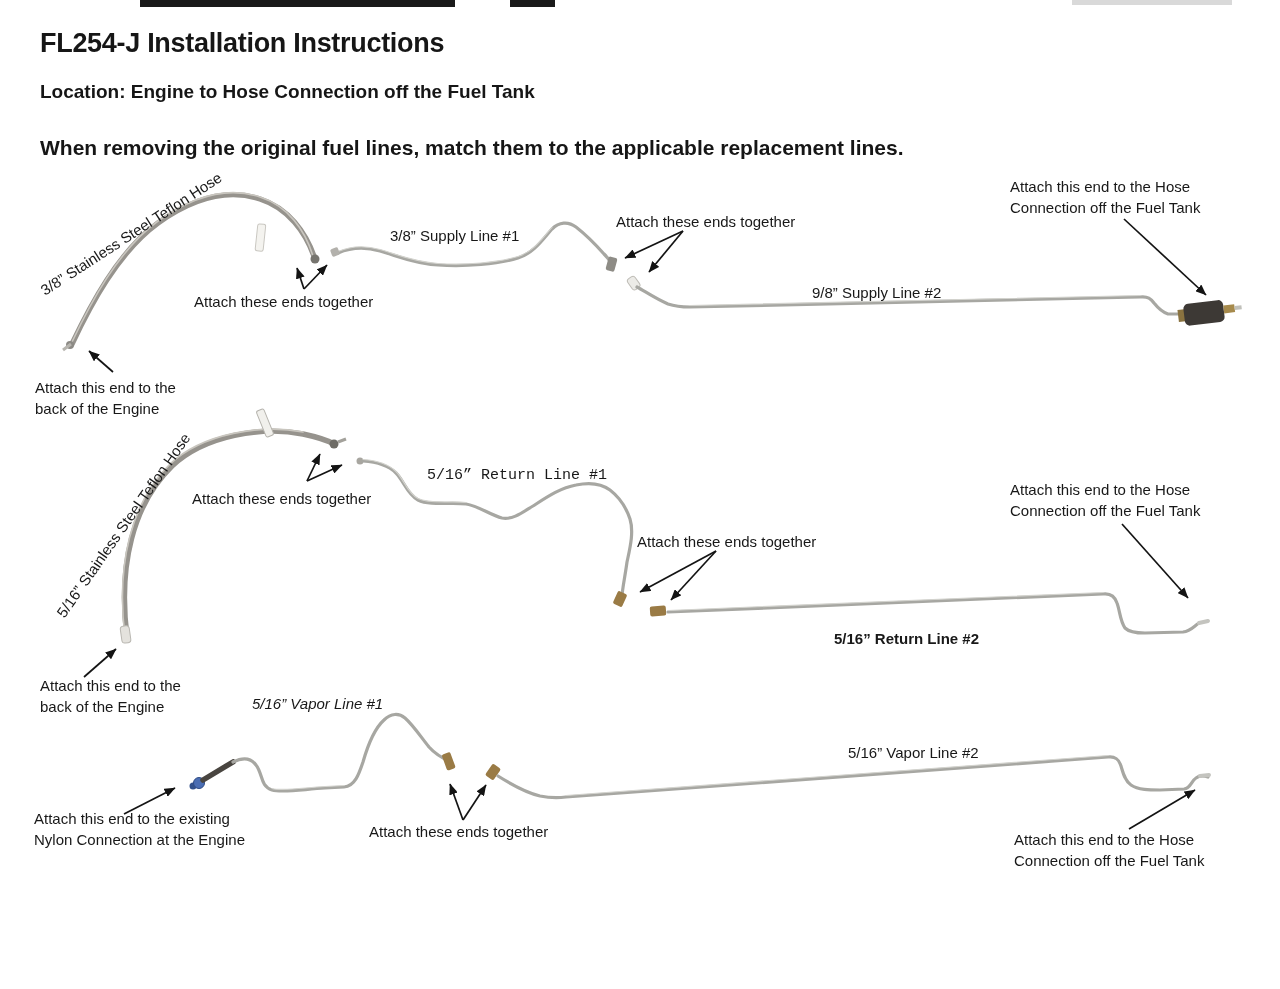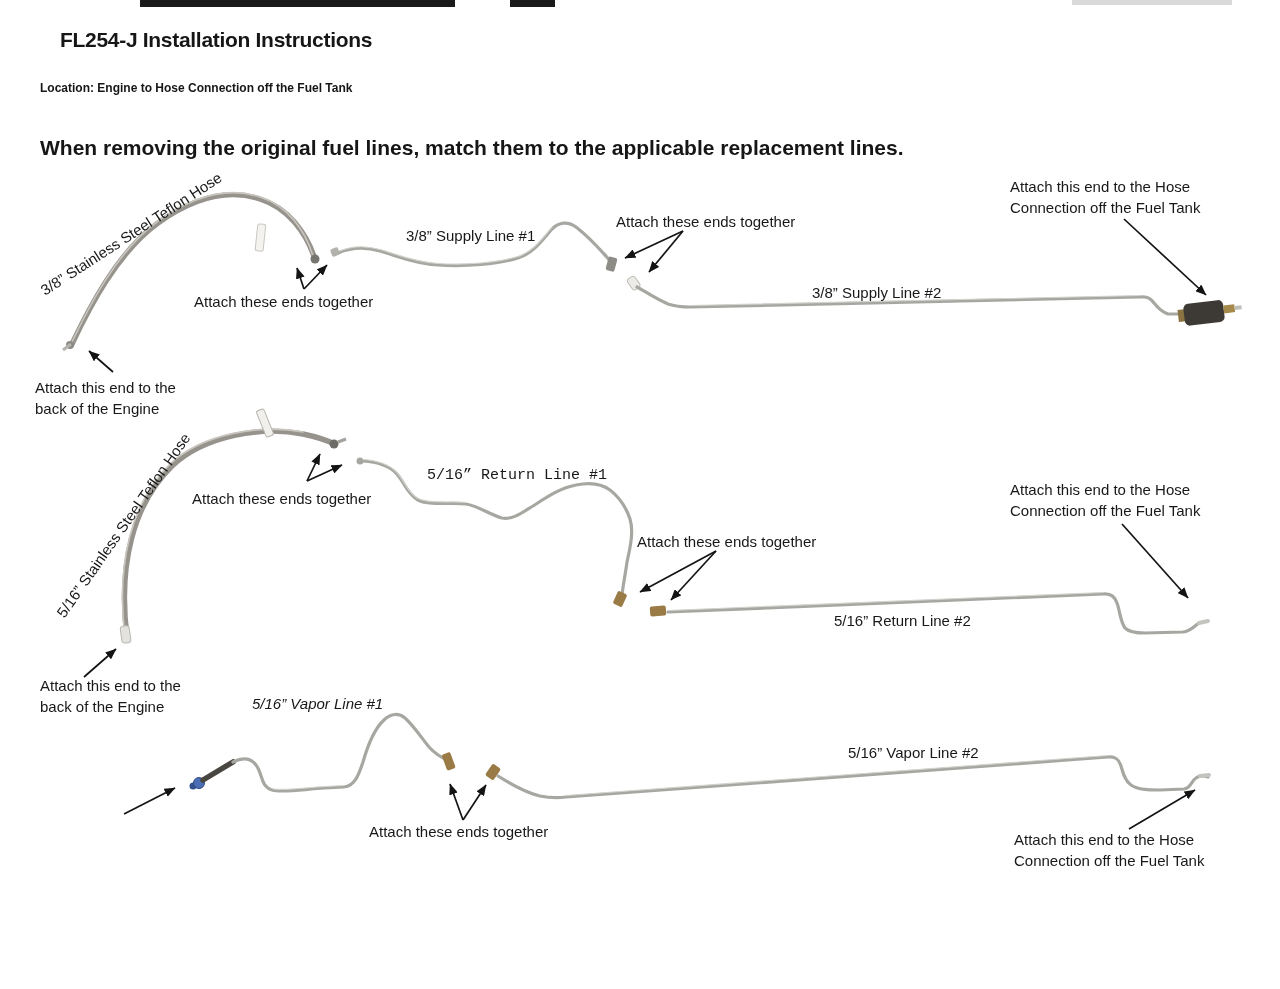--- a/index.html
+++ b/index.html
@@ -3,22 +3,22 @@
 <meta charset="utf-8">
 <style>
   html,body { margin:0; padding:0; background:#fff; }
   .page {
     position:relative; width:1280px; height:989px; background:#ffffff;
     font-family:"Liberation Sans", sans-serif; color:#161616; overflow:hidden;
   }
   .topbar { position:absolute; top:0; }
   .bar-dark { background:#1a1a1a; height:7px; }
   .bar-light { background:#d9d9d9; height:5px; }
-  .hdr-title { position:absolute; left:40px; top:28px; font-size:21px; font-weight:bold; letter-spacing:-0.3px; white-space:nowrap;margin-left:20px; }
-  .hdr-loc   { position:absolute; left:40px; top:81px; font-size:12px; font-weight:bold; white-space:nowrap; }
+  .hdr-title { position:absolute; left:40px; top:28px; font-size:27px; font-weight:bold; letter-spacing:-0.3px; white-space:nowrap; }
+  .hdr-loc   { position:absolute; left:40px; top:81px; font-size:19px; font-weight:bold; white-space:nowrap; }
   .hdr-intro { position:absolute; left:40px; top:136px; font-size:21px; font-weight:bold; white-space:nowrap; }
   .lbl { position:absolute; font-size:15px; line-height:21px; color:#181818; white-space:pre-line; }
   .nowrap { white-space:nowrap; }
   .ctr { text-align:left; }
   .rot { transform-origin:left center; white-space:nowrap; }
   .rot33 { transform:rotate(-33deg); }
   .rot55 { transform:rotate(-55deg); }
   .notes { position:absolute; left:40px; top:905px; font-size:16px; font-weight:bold; line-height:23px; white-space:pre-line; }
   svg.art { position:absolute; left:0; top:0; }
   .steel  { fill:none; stroke:#a7a7a2; stroke-width:3.2; stroke-linecap:round; }
@@ -135,38 +135,40 @@
     <g>
       <path class="callout" marker-end="url(#ah)" d="M124,814 L175,788"></path>
       <path class="callout" marker-end="url(#ah)" d="M463,820 L450,784"></path>
       <path class="callout" marker-end="url(#ah)" d="M463,820 L486,785"></path>
       <path class="callout" marker-end="url(#ah)" d="M1129,829 L1195,790"></path>
     </g>
   </svg>
 
   <div class="lbl rot rot33" style="left:42px; top:281px;">3/8” Stainless Steel Teflon Hose</div>
   <div class="lbl nowrap" style="left:194px; top:291px;">Attach these ends together</div>
-  <div class="lbl nowrap" style="left:390px; top:225px;margin-left:16px;">3/8” Supply Line #1</div>
+  <div class="lbl nowrap" style="left:390px; top:225px;">3/8” Supply Line #1</div>
   <div class="lbl nowrap" style="left:616px; top:211px;">Attach these ends together</div>
-  <div class="lbl nowrap" style="left:812px; top:282px;">3/8” Supply Line #2</div>
+  <div class="lbl nowrap" style="left:812px; top:282px;">9/8” Supply Line #2</div>
   <div class="lbl" style="left:35px; top:377px;">Attach this end to the
 back of the Engine</div>
   <div class="lbl ctr" style="left:1010px; top:176px; width:216px;">Attach this end to the Hose
 Connection off the Fuel Tank</div>
 
   <div class="lbl rot rot55" style="left:60px; top:605px;">5/16” Stainless Steel Teflon Hose</div>
   <div class="lbl nowrap" style="left:192px; top:488px;">Attach these ends together</div>
   <div class="lbl nowrap" style="left:427px; top:465px;font-family:Liberation Mono, monospace;">5/16” Return Line #1</div>
   <div class="lbl nowrap" style="left:637px; top:531px;">Attach these ends together</div>
-  <div class="lbl nowrap" style="left:834px; top:610px;">5/16” Return Line #2</div>
+  <div class="lbl nowrap" style="left:834px; top:628px;font-weight:bold;">5/16” Return Line #2</div>
   <div class="lbl" style="left:40px; top:675px;">Attach this end to the
 back of the Engine</div>
   <div class="lbl ctr" style="left:1010px; top:479px; width:216px;">Attach this end to the Hose
 Connection off the Fuel Tank</div>
 
   <div class="lbl nowrap" style="left:252px; top:693px;font-style:italic;">5/16” Vapor Line #1</div>
   <div class="lbl nowrap" style="left:369px; top:821px;">Attach these ends together</div>
   <div class="lbl nowrap" style="left:848px; top:742px;">5/16” Vapor Line #2</div>
+  <div class="lbl" style="left:34px; top:808px;">Attach this end to the existing
+Nylon Connection at the Engine</div>
   <div class="lbl ctr" style="left:1014px; top:829px; width:222px;">Attach this end to the Hose
 Connection off the Fuel Tank</div>
 
 
 </div>
 
 </body></html>

